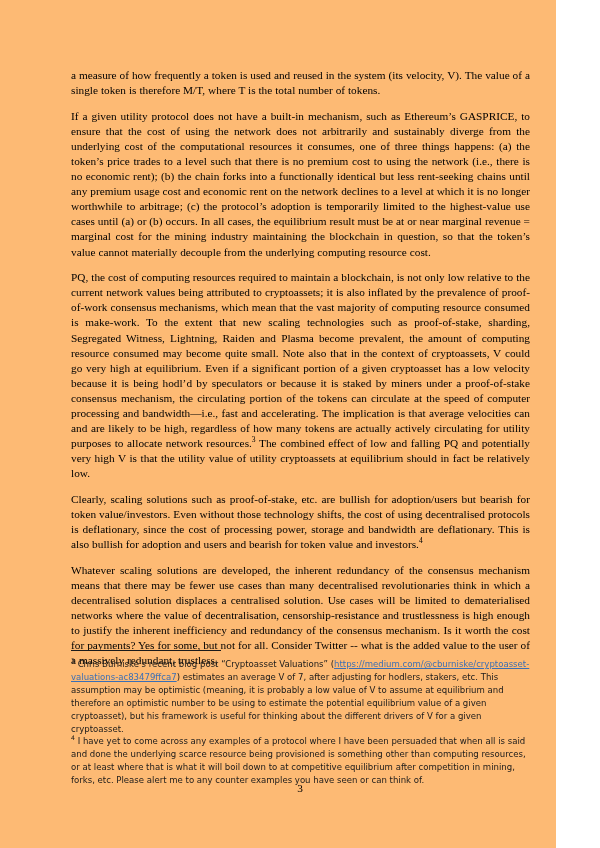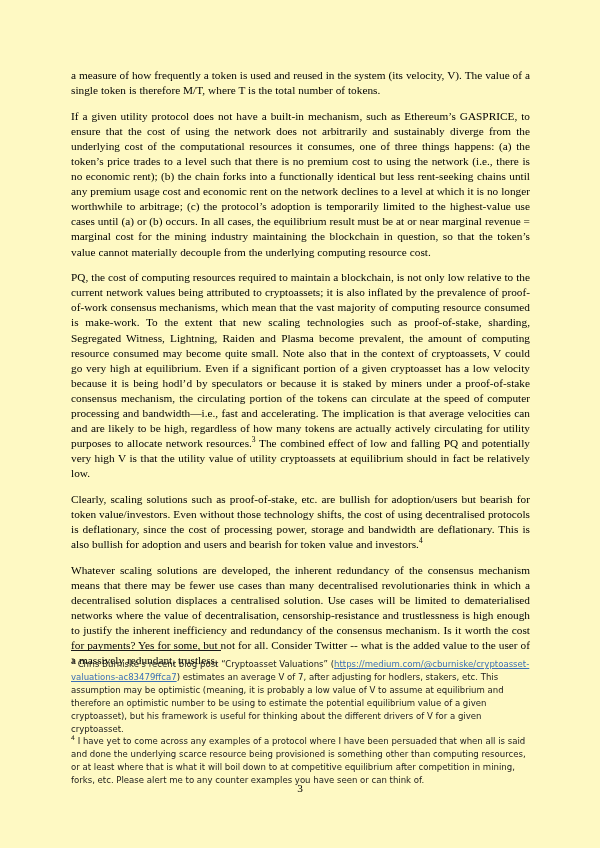--- a/index.html
+++ b/index.html
@@ -3,23 +3,23 @@
 <meta charset="utf-8">
 <title>Document Page</title>
 <style>
   html, body {
     margin: 0;
     padding: 0;
     background: #ffffff;
   }
   .page {
     position: relative;
-    width: 600px;
+    width: 556px;
     height: 848px;
-    background: #fef9c3;
+    background: #fdba74;
     overflow: hidden;
     box-sizing: border-box;
   }
   .content {
     position: absolute;
     left: 71px;
     top: 68px;
     width: 459px;
   }
   .body-par {

